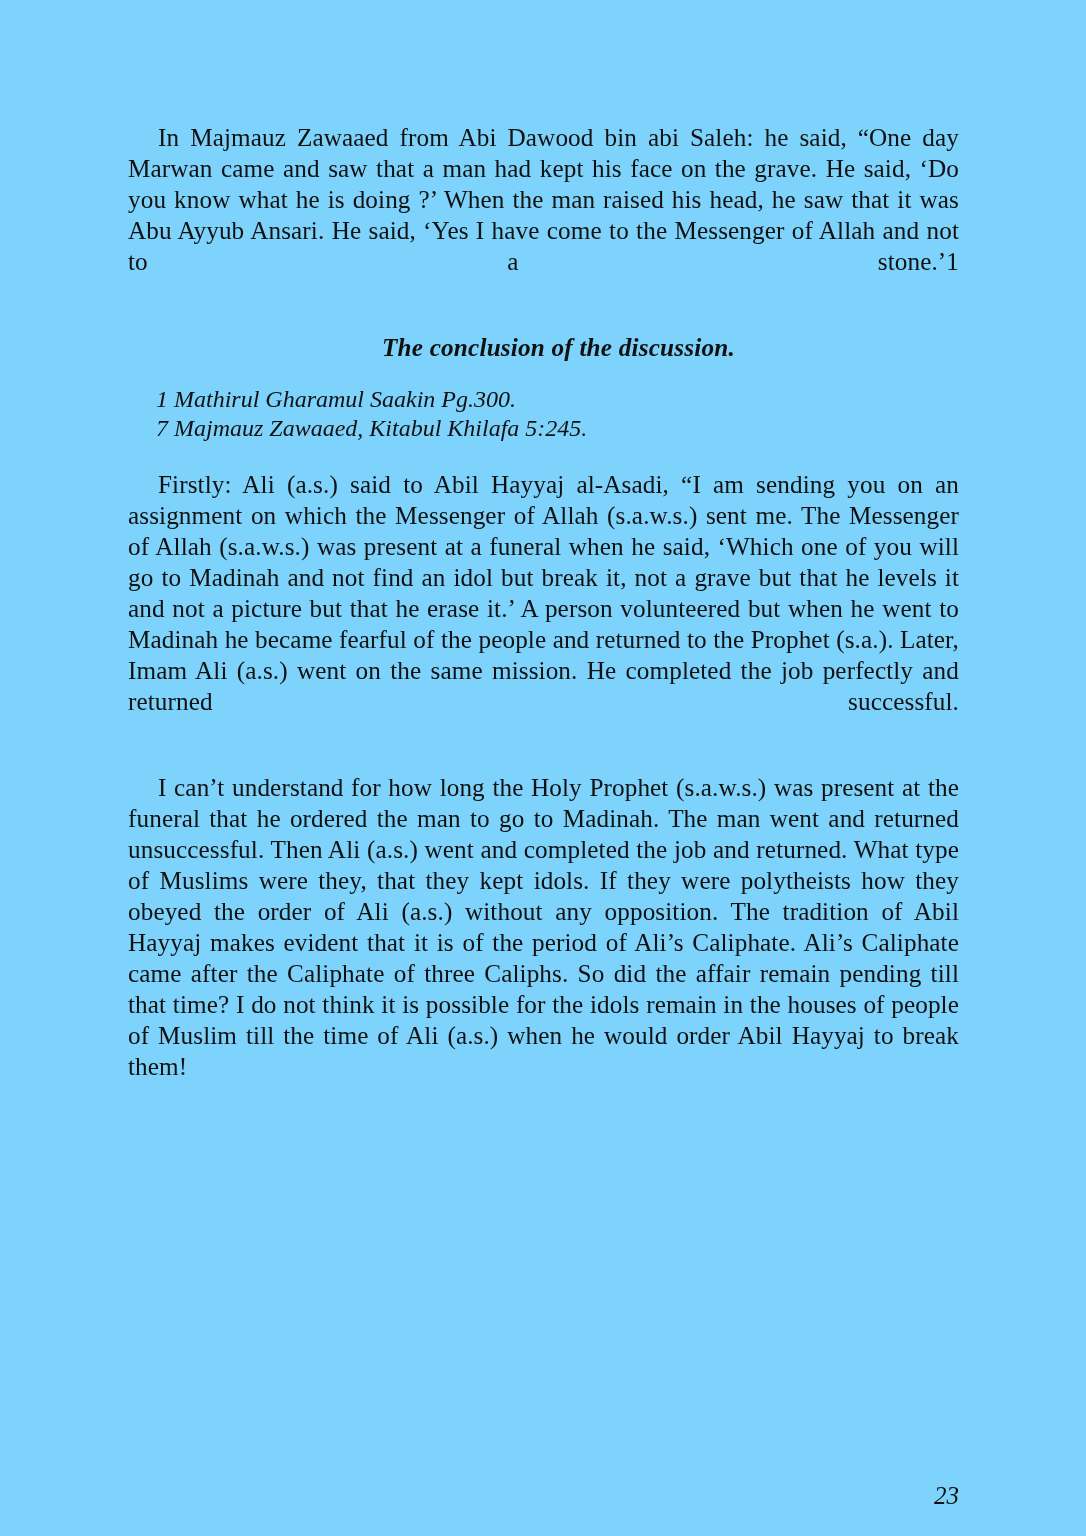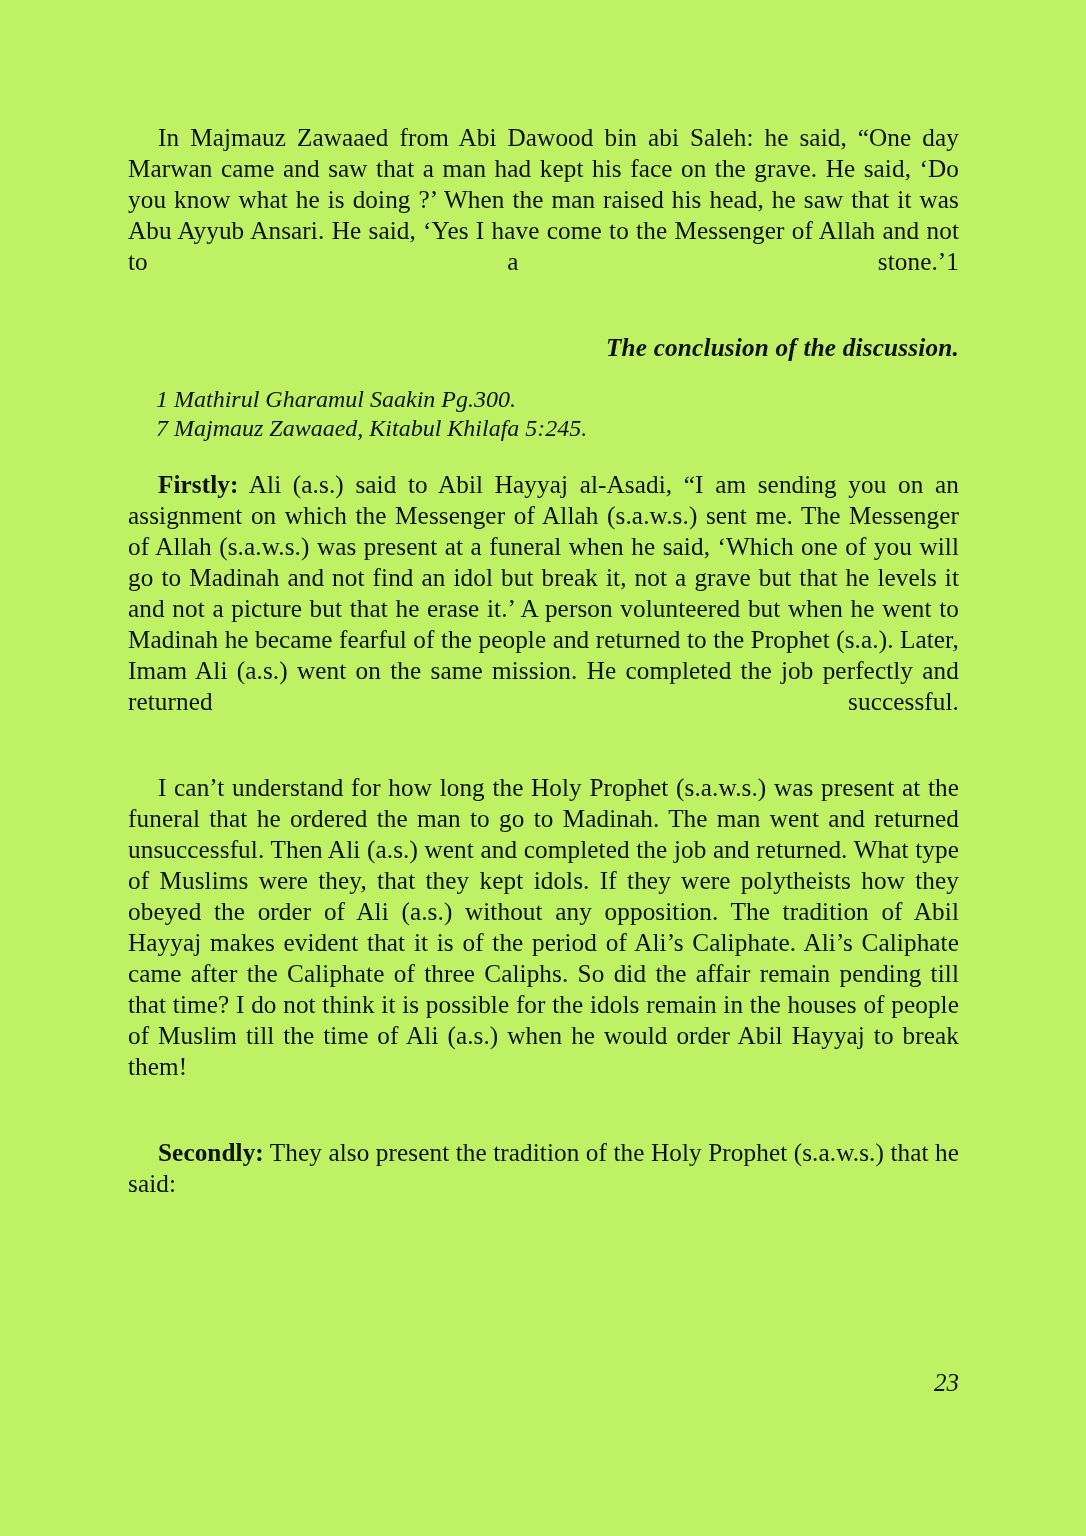--- a/index.html
+++ b/index.html
@@ -17,21 +17,21 @@
     color: #111111;
     -webkit-font-smoothing: antialiased;
   }
 
   .page {
     position: absolute;
     left: 0;
     top: 0;
     width: 1086px;
     height: 1536px;
-    background: #bef264;
+    background: #7dd3fc;
   }
 
   .text-block {
     position: absolute;
     left: 128px;
     top: 122px;
     width: 831px;
   }
 
   p.para {
@@ -56,47 +56,47 @@
   }
 
   h2.section-heading {
     margin: 0 0 22px 0;
     padding: 0;
     font-size: 25.2px;
     line-height: 31px;
     font-weight: bold;
     font-style: italic;
     text-indent: 30px;
-    text-align: right;
+    text-align: center;
     letter-spacing: 0.2px;
   }
 
   .footnotes {
     margin: 8px 0 26px 0;
     padding: 0;
     font-style: italic;
     font-size: 24px;
     line-height: 29px;
     text-align: left;
   }
 
   .footnotes .fn-line {
     display: block;
     padding-left: 28px;
     white-space: nowrap;
   }
 
   .lead {
-    font-weight: bold;
+    font-weight: normal;
   }
 
   .page-number {
     position: absolute;
     left: 0;
-    top: 1368px;
+    top: 1481px;
     width: 959px;
     text-align: right;
     font-style: italic;
     font-size: 25px;
     line-height: 30px;
     color: #111111;
   }
 </style>
 </head>
 <body>
@@ -112,19 +112,18 @@
 
     <div class="footnotes">
       <span class="fn-line">1 Mathirul Gharamul Saakin Pg.300.</span>
       <span class="fn-line">7 Majmauz Zawaaed, Kitabul Khilafa 5:245.</span>
     </div>
 
     <p class="para"><span class="lead">Firstly:</span><span> Ali (a.s.) said to Abil Hayyaj al-Asadi, “I am sending you on an assignment on which the Messenger of Allah (s.a.w.s.) sent me. The Messenger of Allah (s.a.w.s.) was present at a funeral when he said, ‘Which one of you will go to Madinah and not find an idol but break it, not a grave but that he levels it and not a picture but that he erase it.’ A person volunteered but when he went to Madinah he became fearful of the people and returned to the Prophet (s.a.). Later, Imam Ali (a.s.) went on the same mission. He completed the job perfectly and returned successful.</span></p>
 
     <p class="para">I can’t understand for how long the Holy Prophet (s.a.w.s.) was present at the funeral that he ordered the man to go to Madinah. The man went and returned unsuccessful. Then Ali (a.s.) went and completed the job and returned. What type of Muslims were they, that they kept idols. If they were polytheists how they obeyed the order of Ali (a.s.) without any opposition. The tradition of Abil Hayyaj makes evident that it is of the period of Ali’s Caliphate. Ali’s Caliphate came after the Caliphate of three Caliphs. So did the affair remain pending till that time? I do not think it is possible for the idols remain in the houses of people of Muslim till the time of Ali (a.s.) when he would order Abil Hayyaj to break them!</p>
 
-    <p class="para"><span class="lead">Secondly:</span><span> They also present the tradition of the Holy Prophet (s.a.w.s.) that he said:</span></p>
 
   </div>
 
   <div class="page-number">23</div>
 
 </div>
 
 </body></html>

